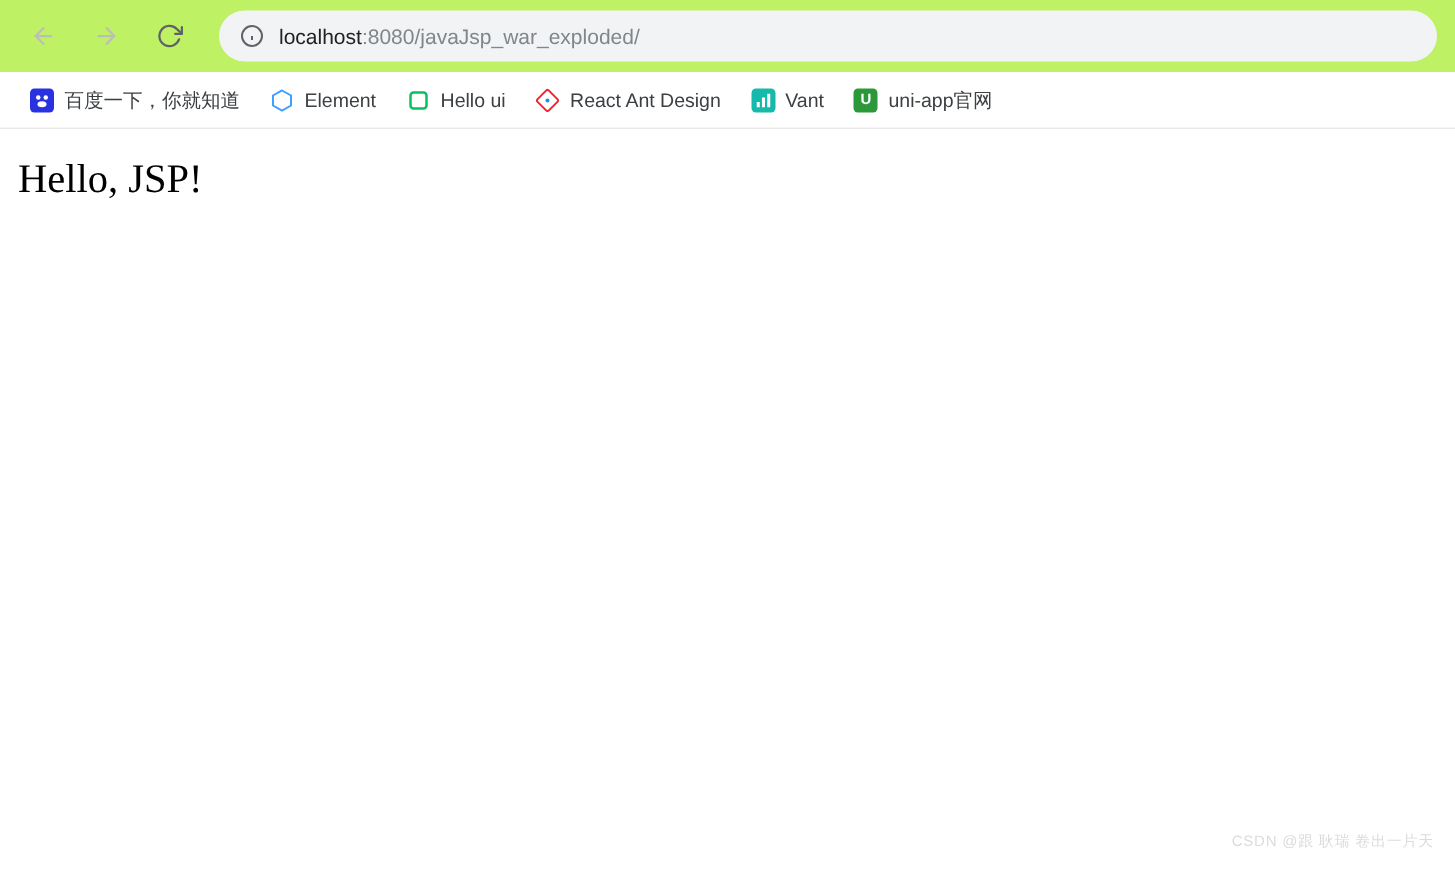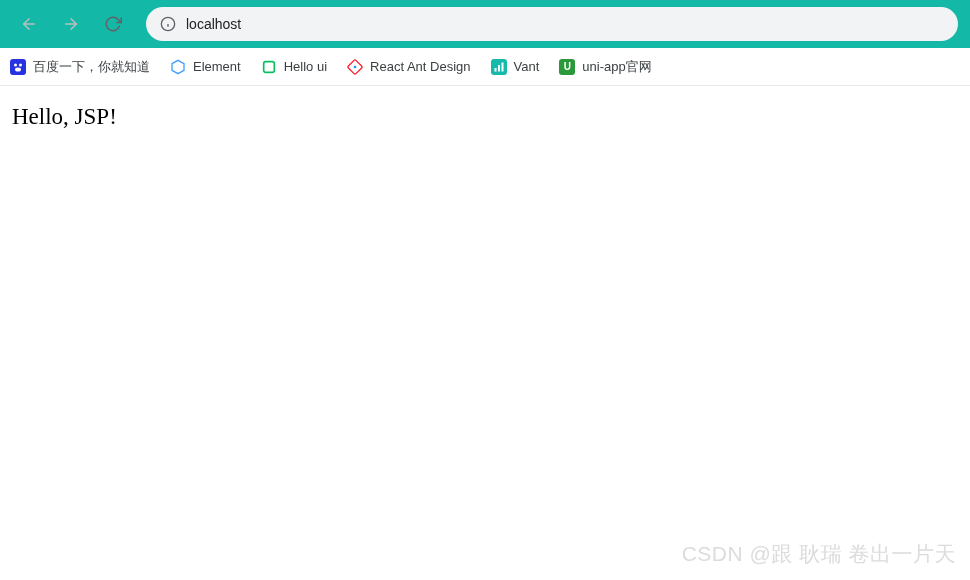--- a/index.html
+++ b/index.html
@@ -9,21 +9,21 @@
       width: 970px;
       height: 580px;
       overflow: hidden;
       position: relative;
     }
     .toolbar {
       display: flex;
       align-items: center;
       height: 48px;
       padding: 0 12px;
-      background: #14b8a6;
+      background: #bef264;
       gap: 8px;
     }
     .nav-btn {
       width: 34px;
       height: 34px;
       display: flex;
       align-items: center;
       justify-content: center;
       border-radius: 50%;
       color: #5f6368;
@@ -49,21 +49,21 @@
       display: flex; align-items: center; justify-content: center;
       color: #5f6368;
     }
     .addr-text { display: flex; align-items: baseline; }
     .addr-host { color: #202124; }
     .addr-port-path { color: #80868b; }
     .bookmarks {
       display: flex;
       align-items: center;
       height: 38px;
-      padding: 0 10px;
+      padding: 0 20px;
       gap: 20px;
       border-bottom: 1px solid #e8eaed;
       background: #ffffff;
     }
     .bm {
       display: flex;
       align-items: center;
       gap: 7px;
       font-size: 13px;
       color: #3c4043;
@@ -79,29 +79,29 @@
       color: #fff;
     }
     .fav-baidu { background: #2932e1; }
     .fav-element { color: #409eff; background: transparent; }
     .fav-vant { color: #07c160; background: transparent; }
     .fav-react { background: transparent; }
     .fav-layui { background: #16baaa; color:#fff; font-size:9px; }
     .fav-uniapp { background: #2b9939; color:#fff; font-size:9px; }
     .content {
       padding: 18px 12px;
-      font-size: 23px;
+      font-size: 27px;
       color: #000;
       font-family: "Times New Roman", serif;
     }
     .watermark {
       position: absolute;
       right: 14px;
       bottom: 12px;
-      font-size: 21px;
+      font-size: 10px;
       color: #dcdcdc;
       font-family: "Microsoft YaHei", sans-serif;
       letter-spacing: 0.5px;
     }
   </style>
 </head>
 <body>
 
 <div class="toolbar">
   <div class="nav-btn disabled">
@@ -125,20 +125,21 @@
   <div class="addr-bar">
     <span class="info-icon">
       <svg viewBox="0 0 24 24" width="16" height="16" fill="none" stroke="currentColor" stroke-width="2">
           <circle cx="12" cy="12" r="10"></circle>
           <line x1="12" y1="16" x2="12" y2="12"></line>
           <line x1="12" y1="8" x2="12" y2="8"></line>
         </svg>
     </span>
     <span class="addr-text">
       <span class="addr-host">localhost</span>
+        <span class="addr-port-path">:8080/javaJsp_war_exploded/</span>
     </span>
   </div>
 </div>
 
 <div class="bookmarks">
   <div class="bm">
     <span class="favicon fav-baidu">
       <svg viewBox="0 0 24 24" width="12" height="12" fill="#fff">
           <circle cx="7" cy="8" r="3"></circle>
           <circle cx="17" cy="8" r="3"></circle>

